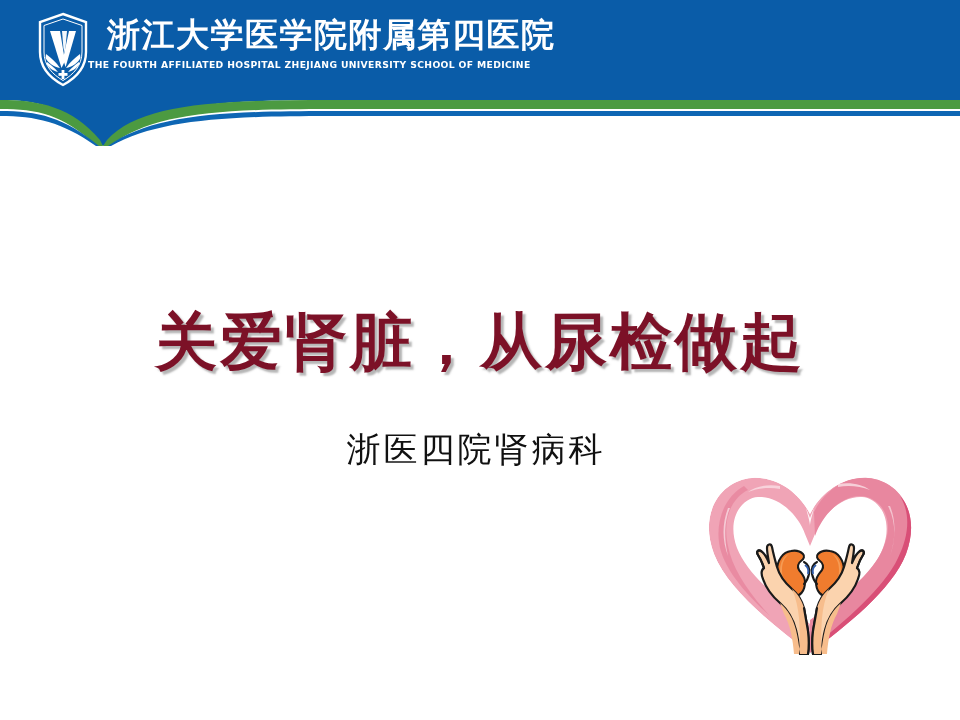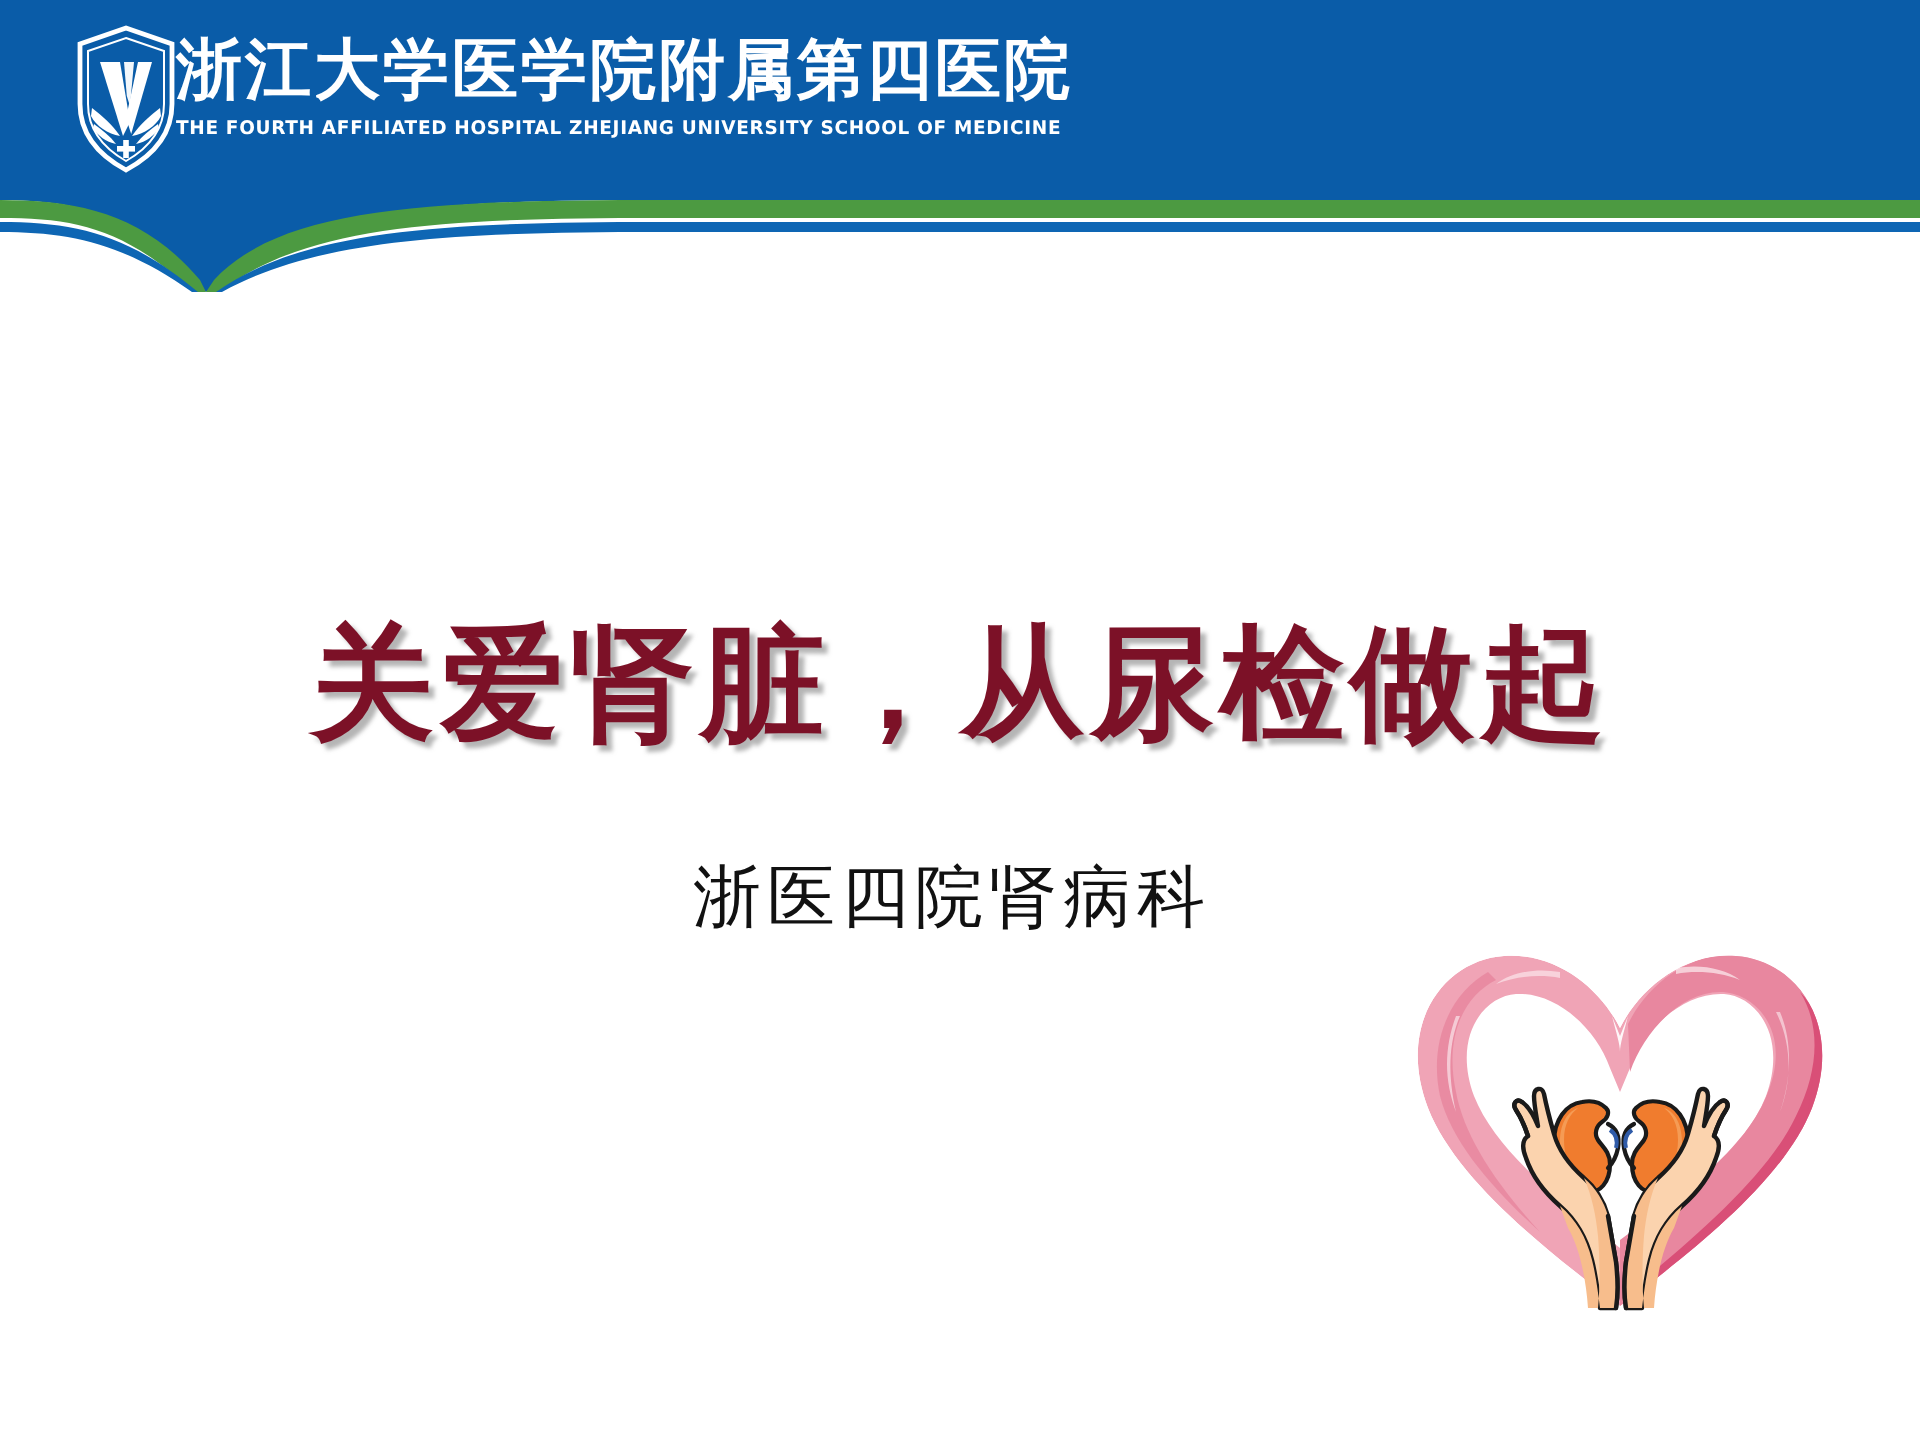--- a/index.html
+++ b/index.html
@@ -34,20 +34,21 @@
     position:absolute;left:88px;top:14px;
   }
   #hospital-name-cn{
     font-family:"DejaVu Sans","Liberation Sans",sans-serif;
     font-size:33px;
     font-weight:700;
     color:#ffffff;
     letter-spacing:1.5px;
     line-height:42px;
     white-space:nowrap;
+    padding-left:19px;
   }
   #hospital-name-en{
     font-family:"DejaVu Sans","Liberation Sans",sans-serif;
     font-size:9.4px;
     font-weight:700;
     color:#ffffff;
     letter-spacing:0.35px;
     line-height:14px;
     margin-top:2px;
     white-space:nowrap;

